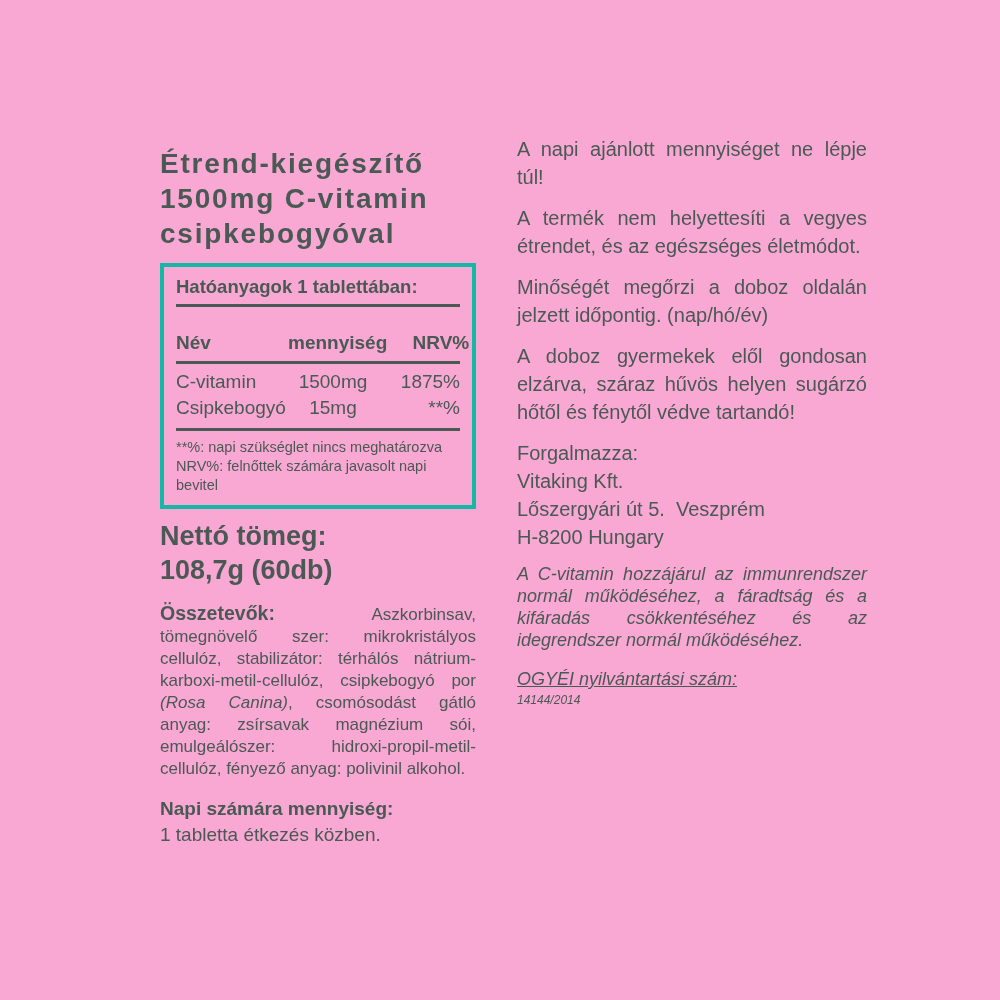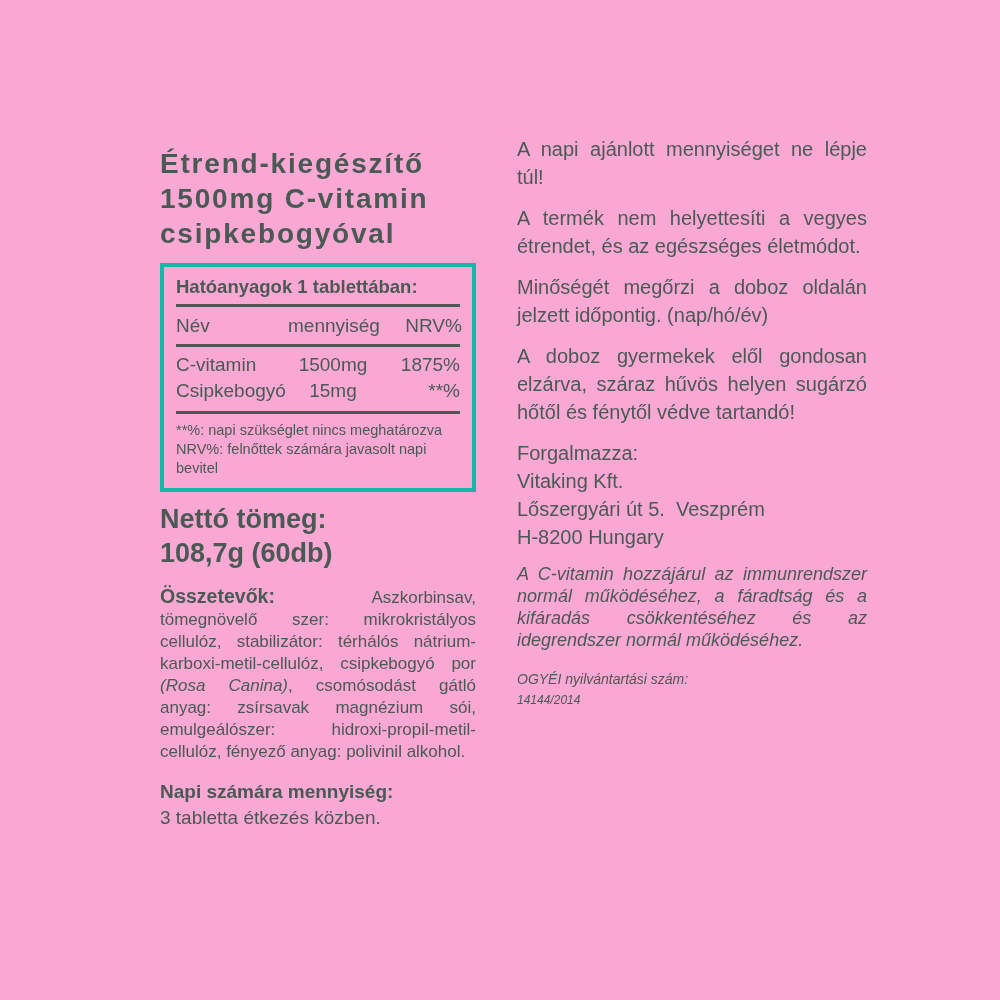--- a/index.html
+++ b/index.html
@@ -18,21 +18,21 @@
   .title {
     font-size:28px; font-weight:bold; line-height:35px;
     letter-spacing:1.8px; margin-bottom:12px;
   }
 
   .ing-table { border:4px solid #14b8a6; padding:7px 12px 8px; }
   .t-header { font-size:18.5px; font-weight:bold; padding:2px 0 6px; }
   .rule { border-top:3px solid #4b5955; }
   .t-cols {
     display:grid; grid-template-columns:112px 1fr 82px;
-    font-weight:normal; font-size:19px; padding:8px 0 7px;
+    font-weight:bold; font-size:19px; padding:25px 0 7px;
   }
   .t-body { padding:5px 0 7px; }
   .t-row { display:grid; grid-template-columns:112px 1fr 82px; font-size:19px; line-height:26px; }
   .cell-mid { text-align:center; }
   .cell-right { text-align:right; }
   .t-foot { font-size:14.5px; line-height:19px; padding:7px 0 2px; }
 
   .net { margin-top:10px; font-size:27px; font-weight:bold; line-height:34px; }
 
   .ingredients { margin-top:15px; font-size:17px; line-height:22px; text-align:justify; }
@@ -40,21 +40,21 @@
   .latin { font-style:italic; }
 
   .daily { margin-top:16px; font-size:19px; line-height:26px; }
   .daily-h { font-weight:bold; }
 
   
   .col-right { position:absolute; left:517px; top:135px; width:350px; }
   .rp { font-size:20px; line-height:28px; text-align:justify; margin-bottom:13px; }
   .addr { font-size:20px; line-height:28px; margin:1px 0 12px; }
   .claim { font-style:italic; font-size:18px; line-height:22px; text-align:justify; margin-bottom:17px; }
-  .reg-label { font-style:italic; font-size:14px; line-height:22px; }
+  .reg-label { font-style:italic; font-size:18px; line-height:22px;text-decoration:underline; }
   .reg-number { font-style:italic; font-size:12px; line-height:21px; }
 </style>
 </head>
 <body>
 
 <div class="page">
 
   <div class="col-left">
 
     <h1 class="title lines">Étrend-kiegészítő
@@ -89,21 +89,21 @@
 
     <div class="net">
       <div>Nettó tömeg:</div>
       <div>108,7g (60db)</div>
     </div>
 
     <p class="ingredients"><span class="ing-label">Összetevők</span><span class="ing-label">: </span><span>Aszkorbinsav, tömegnövelő szer: mikrokristályos cellulóz, stabilizátor: térhálós nátrium-karboxi-metil-cellulóz, csipkebogyó por </span><span class="latin">(Rosa Canina)</span><span>, csomósodást gátló anyag: zsírsavak magnézium sói, emulgeálószer: hidroxi-propil-metil-cellulóz, fényező anyag: polivinil alkohol.</span></p>
 
     <div class="daily">
       <div class="daily-h">Napi számára mennyiség:</div>
-      <div>3 tabletta étkezés közben.</div>
+      <div>1 tabletta étkezés közben.</div>
     </div>
 
   </div>
 
   <div class="col-right">
 
     <p class="rp">A napi ajánlott mennyiséget ne lépje túl!</p>
     <p class="rp">A termék nem helyettesíti a vegyes étrendet, és az egészséges életmódot.</p>
     <p class="rp">Minőségét megőrzi a doboz oldalán jelzett időpontig. (nap/hó/év)</p>
     <p class="rp">A doboz gyermekek elől gondosan elzárva, száraz hűvös helyen sugárzó hőtől és fénytől védve tartandó!</p>

